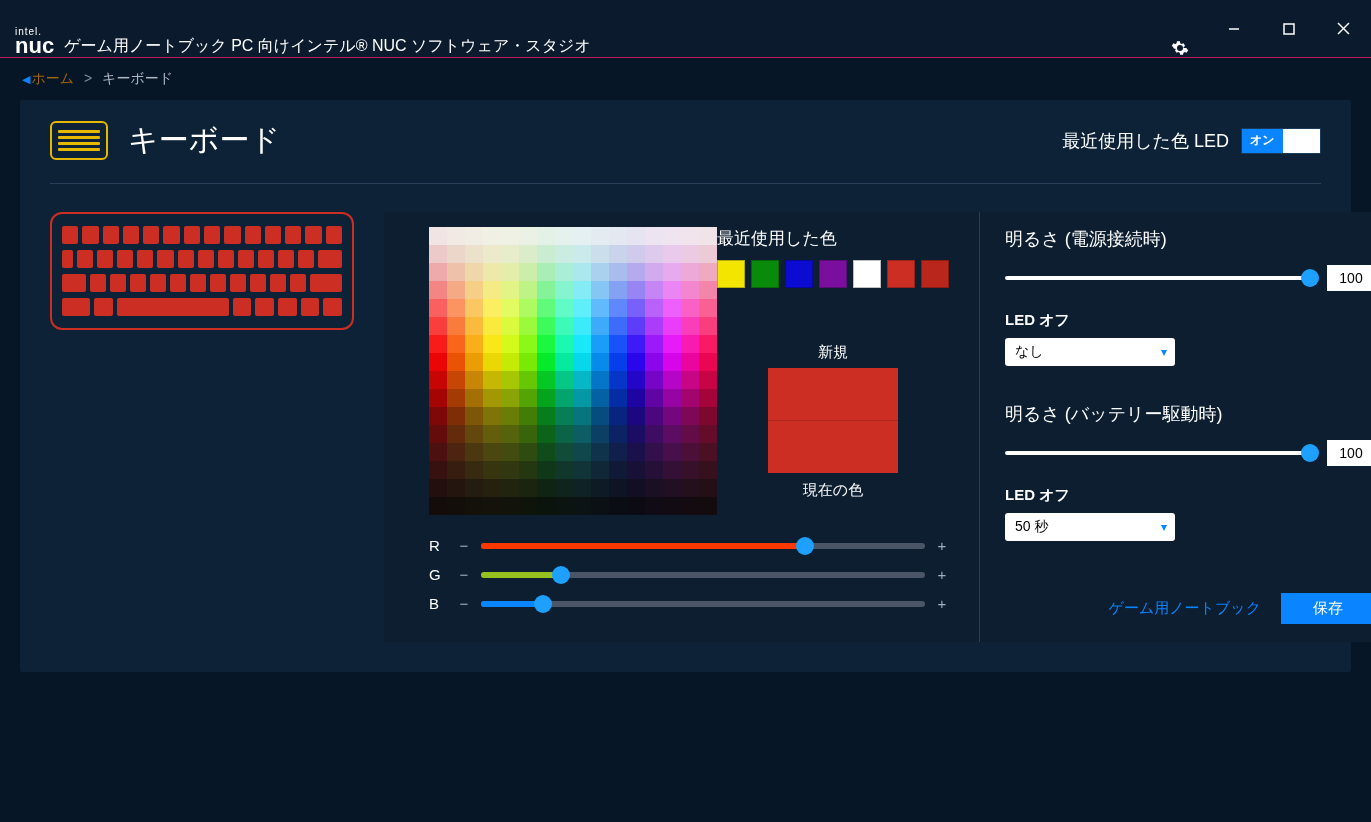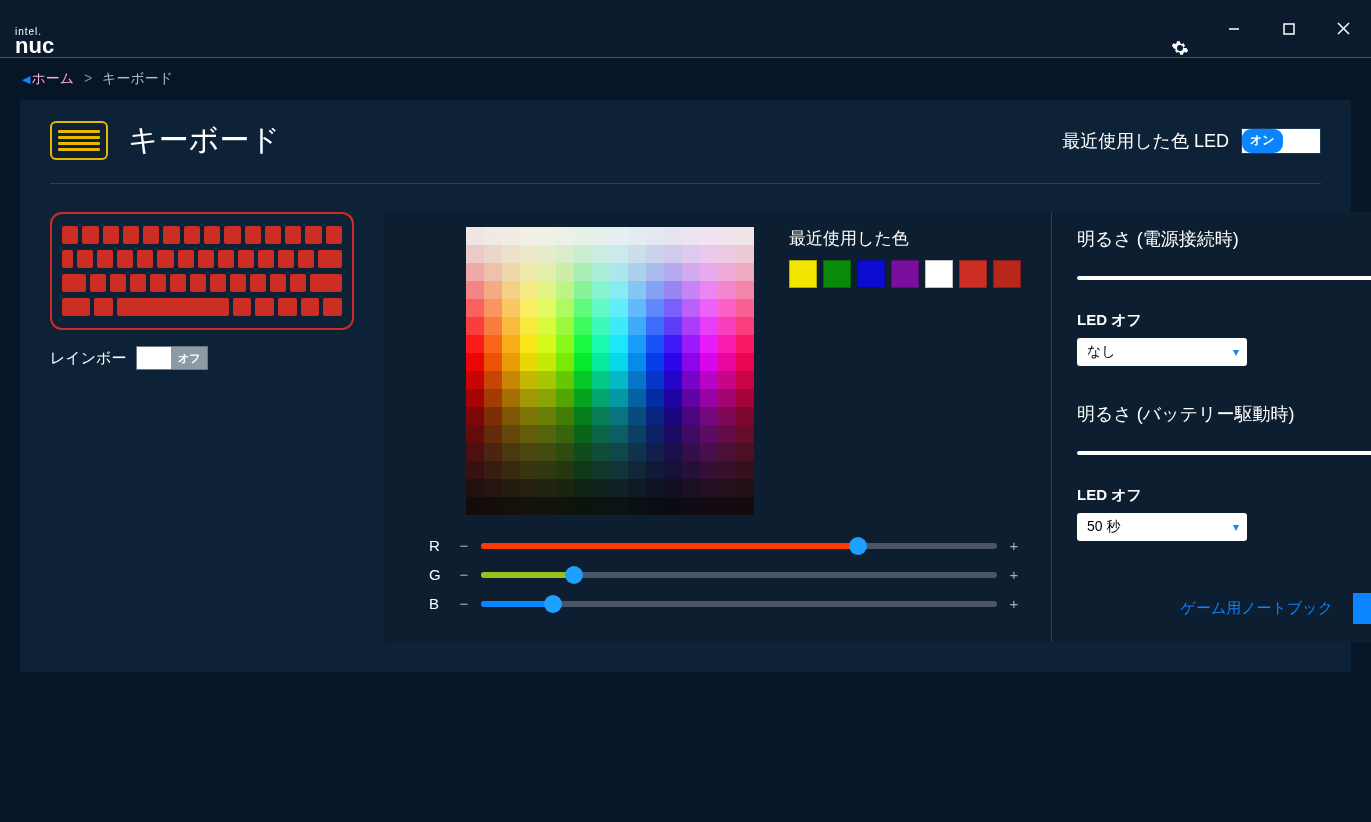--- a/index.html
+++ b/index.html
@@ -6,47 +6,47 @@
   .titlebar{height:57px;display:flex;align-items:flex-end;background:#0b1b2d;border-bottom:1px solid #be185d;}
   .logo{margin-left:15px;margin-right:10px;line-height:1;}
   .logo .intel{font-size:10px;letter-spacing:1px;}
   .logo .nuc{font-size:22px;font-weight:600;margin-top:-2px;}
   .app-title{font-size:16px;}
   .titlebar-spacer{flex:1;}
   .win-btn{width:55px;height:57px;display:flex;align-items:center;justify-content:center;cursor:pointer;}
   .win-btn svg{stroke:#fff;fill:none;}
   .gear-btn{width:45px;display:flex;align-items:center;justify-content:center;margin-right:4px;cursor:pointer;}
   .breadcrumb{padding:12px 22px;font-size:14px;}
-  .breadcrumb a{color:#f9a8d4;text-decoration:none;font-family:Liberation Mono, monospace;}
+  .breadcrumb a{color:#a16207;text-decoration:none;font-family:Liberation Mono, monospace;}
   .breadcrumb .caret{color:#0a84ff;margin-right:1px;font-size:11px;}
   .breadcrumb .sep{color:#7f8c9b;margin:0 6px;}
   .breadcrumb .current{color:#b0b8c4;}
   .panel{margin:0 20px;background:#0d2236;border-radius:2px;padding:20px 30px 30px 30px;}
   .panel-header{display:flex;align-items:center;border-bottom:1px solid #29405a;padding-bottom:22px;margin-bottom:28px;}
   .kb-icon{border:2px solid #e6b800;border-radius:6px;padding:4px 6px;margin-right:20px;}
   .kb-icon .line{width:42px;height:3px;background:#e6b800;margin:3px 0;border-radius:1px;}
   .page-title{font-size:30px;font-weight:300;}
   .led-toggle-wrap{margin-left:auto;display:flex;align-items:center;gap:12px;font-size:18px;}
   .switch{width:78px;height:24px;background:#fff;display:flex;align-items:center;border:1px solid #1a3a5a;cursor:pointer;}
   .switch .handle{height:100%;background:#0a84ff;color:#fff;font-size:12px;display:flex;align-items:center;justify-content:center;padding:0 8px;font-weight:600;}
-  .switch.on .handle{order:0;border-radius:9px;}
+  .switch.on .handle{order:0;}
   .switch .blank{flex:1;}
   .body-cols{display:flex;gap:30px;}
   
   .kb-preview{border:2px solid #cc2e24;border-radius:12px;padding:12px 10px;width:280px;}
   .kb-row{display:flex;gap:4px;margin-bottom:6px;}
   .kb-row:last-child{margin-bottom:0;}
   .key{background:#cc2e24;height:18px;border-radius:2px;flex:1;}
   .key.w15{flex:1.5;} .key.w2{flex:2;} .key.w6{flex:6;} .key.w07{flex:0.7;}
   .rainbow-row{display:flex;align-items:center;gap:10px;margin-top:16px;font-size:15px;}
   .switch-off{width:70px;height:22px;background:#fff;display:flex;align-items:center;border:1px solid #6a7785;cursor:pointer;}
   .switch-off .handle{height:100%;background:#8e99a6;color:#fff;font-size:11px;display:flex;align-items:center;justify-content:center;padding:0 7px;font-weight:600;margin-left:auto;}
   
   .middle-col{flex:1;background:#0c1e30;padding:15px 30px 18px 45px;border-radius:2px;display:flex;flex-direction:column;}
-  .mid-top{display:flex;gap:35px;margin-left:37px;}
+  .mid-top{display:flex;}
   .palette{display:grid;grid-template-columns:repeat(16,18px);grid-auto-rows:18px;gap:0;}
   .palette div{width:18px;height:18px;}
   .recent-block{}
   .recent-title{font-size:17px;margin-bottom:10px;}
   .recent-row{display:flex;gap:6px;}
   .recent-row .sw{width:26px;height:26px;border:1px solid rgba(0,0,0,.25);cursor:pointer;}
   .new-current{margin-top:55px;text-align:center;}
   .nc-label{font-size:15px;margin-bottom:6px;}
   .nc-box{width:130px;height:52px;margin:0 auto;}
   .nc-box.new{background:#cc2e24;border-bottom:1px solid rgba(0,0,0,.15);}
@@ -81,20 +81,21 @@
   .mid-right-wrap{display:flex;flex:1;background:#0c1e30;}
 </style>
 </head>
 <body>
 
 <div class="titlebar">
   <div class="logo">
     <div class="intel">intel.</div>
     <div class="nuc">nuc</div>
   </div>
+  <div class="app-title">ゲーム用ノートブック PC 向けインテル® NUC ソフトウェア・スタジオ</div>
   <div class="titlebar-spacer"></div>
   <div class="gear-btn">
     <svg width="18" height="18" viewBox="0 0 24 24">
         <path fill="#fff" d="M12 8a4 4 0 100 8 4 4 0 000-8zm9 4a7 7 0 01-.1 1.2l2.1 1.6-2 3.4-2.5-1a7 7 0 01-2 1.2l-.4 2.6h-4l-.4-2.6a7 7 0 01-2-1.2l-2.5 1-2-3.4 2.1-1.6A7 7 0 013 12a7 7 0 01.1-1.2L1 9.2l2-3.4 2.5 1a7 7 0 012-1.2L7.9 3h4l.4 2.6a7 7 0 012 1.2l2.5-1 2 3.4-2.1 1.6c.1.4.1.8.1 1.2z"></path>
       </svg>
   </div>
   <div class="win-btn">
     <svg width="12" height="12">
         <line x1="1" y1="6" x2="11" y2="6" stroke-width="1.5"></line>
       </svg>
@@ -191,26 +192,20 @@
         <div class="kb-row">
             <div class="key w15"></div>
             <div class="key"></div>
             <div class="key w6"></div>
             <div class="key"></div>
             <div class="key"></div>
             <div class="key"></div>
             <div class="key"></div>
             <div class="key"></div>
           </div>
-      </div>
-      <div class="rainbow-row">
-        <span>レインボー</span>
-        <div class="switch-off">
-          <div class="handle">オフ</div>
-        </div>
       </div>
     </div>
 
     <div class="mid-right-wrap">
 
     <div class="middle-col">
       <div class="mid-top">
         <div class="palette" id="palette">
               <div style="background: rgb(241, 228, 228);"></div>
               <div style="background: rgb(241, 233, 228);"></div>
@@ -473,20 +468,26 @@
           <div class="recent-title">最近使用した色</div>
           <div class="recent-row" id="recent-row">
                 <div class="sw" style="background: rgb(242, 230, 0);"></div>
                 <div class="sw" style="background: rgb(10, 138, 10);"></div>
                 <div class="sw" style="background: rgb(11, 11, 209);"></div>
                 <div class="sw" style="background: rgb(122, 15, 158);"></div>
                 <div class="sw" style="background: rgb(255, 255, 255);"></div>
                 <div class="sw" style="background: rgb(204, 46, 36);"></div>
                 <div class="sw" style="background: rgb(185, 38, 28);"></div>
               </div>
+          <div class="new-current">
+            <div class="nc-label">新規</div>
+            <div class="nc-box new"></div>
+            <div class="nc-box cur"></div>
+            <div class="nc-label" style="margin-top:8px;">現在の色</div>
+          </div>
         </div>
       </div>
       <div class="rgb-sliders">
         <div class="rgb-row">
           <span class="lab">R</span>
           <span class="minus">−</span>
           <div class="slider r">
                 <div class="fill"></div>
                 <div class="thumb"></div>
               </div>

